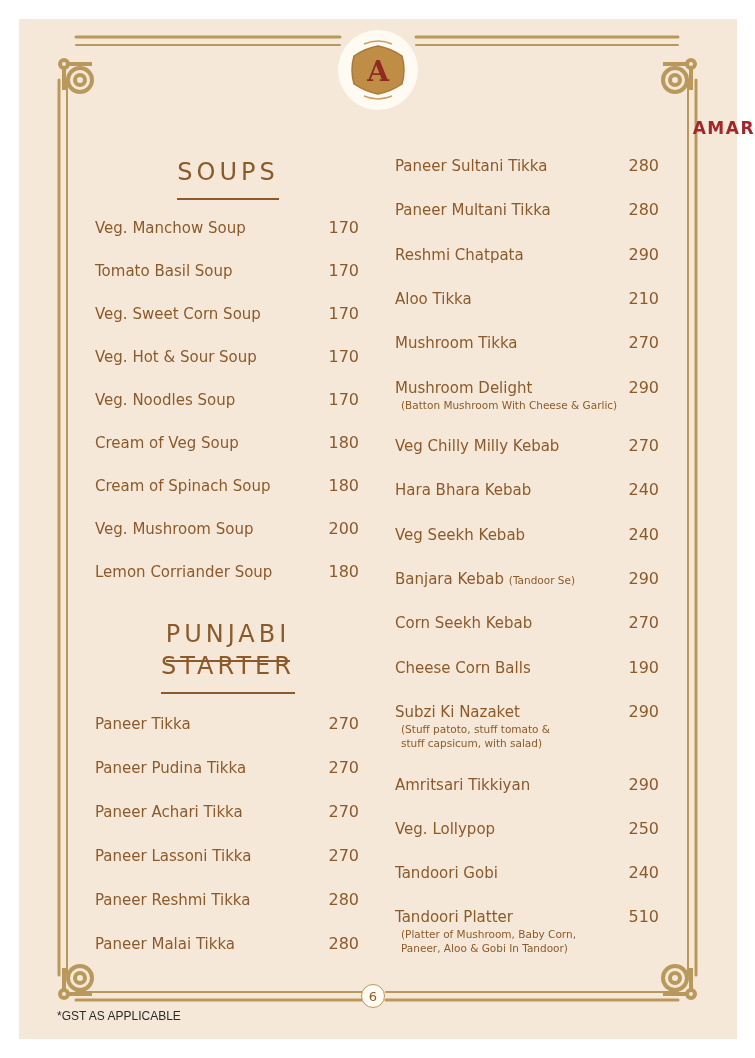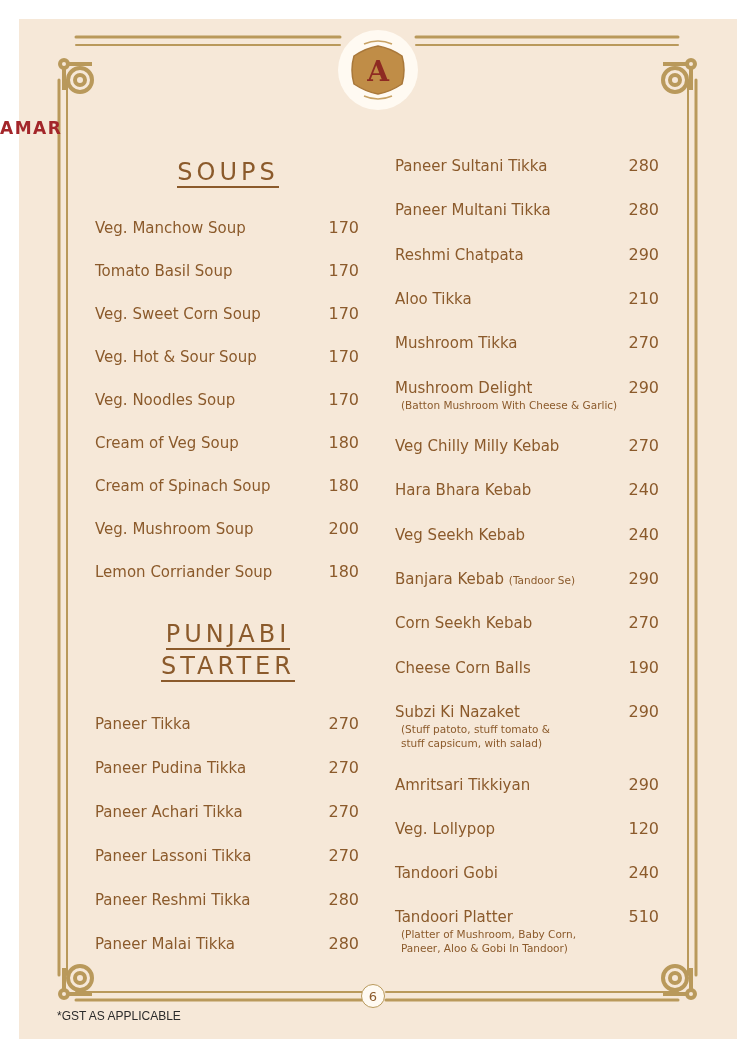--- a/index.html
+++ b/index.html
@@ -1,26 +1,26 @@
 <!DOCTYPE html>
 <html><head>
 <meta charset="utf-8">
 <style>
   html, body { margin:0; padding:0; }
   body { width:755px; height:1058px; background:#ffffff; position:relative; overflow:hidden;
          font-family:"DejaVu Sans", sans-serif; }
   .page { position:absolute; left:19px; top:19px; width:718px; height:1020px; background:#f6e8d8; }
   .frame-svg { position:absolute; left:0; top:0; }
   .logo-wrap { position:absolute; left:336px; top:30px; width:84px; height:80px; }
-  .brand { position:absolute; left:0; width:755px; top:118px; text-align:left;
+  .brand { position:absolute; left:0; width:755px; top:118px; text-align:right;
            font-family:"DejaVu Sans", sans-serif; font-weight:bold; color:#a3262a;
            font-size:17px; letter-spacing:1.5px; }
   .section-title { position:absolute; text-align:center; color:#8b5a2b;
            font-family:"DejaVu Sans", sans-serif; font-size:24px; letter-spacing:4px; }
-  .section-title span { display:inline-block; border-bottom:2px solid #8b5a2b; padding-bottom:0px; line-height:28px; }
+  .section-title span { display:inline-block; border-bottom:2px solid #8b5a2b; padding-bottom:12px; line-height:28px; }
   .item { position:absolute; color:#8b5a2b; font-family:"DejaVu Sans", sans-serif; }
   .item .name { font-size:15px; position:absolute; left:0; top:0; white-space:nowrap; }
   .item .name .tag { font-size:10.5px;text-align:right; }
   .item .price { font-size:16px; position:absolute; right:0; top:-1px; white-space:nowrap; }
   .item .desc { font-size:10.5px; position:absolute; left:0; top:19px; line-height:14px; white-space:nowrap;margin-left:6px; }
   .pageno { position:absolute; left:361px; top:984px; width:24px; height:24px; border-radius:50%;
             background:#fffaf2; border:1.5px solid #b9995b; color:#8b5a2b; text-align:center;
             font-size:13px; line-height:24px; box-sizing:border-box; }
   .gst { position:absolute; left:57px; top:1009px; font-size:12px; color:#2b2b2b; font-family:"Liberation Sans", sans-serif; }
 </style>
@@ -214,21 +214,21 @@
   <span class="name">Subzi Ki Nazaket</span>
   <span class="price">290</span>
   <span class="desc"><span>(Stuff patoto, stuff tomato &amp;</span><br><span>stuff capsicum, with salad)</span></span>
 </div>
 <div class="item" style="left:395px;top:776px;width:264px;">
   <span class="name">Amritsari Tikkiyan</span>
   <span class="price">290</span>
 </div>
 <div class="item" style="left:395px;top:820px;width:264px;">
   <span class="name">Veg. Lollypop</span>
-  <span class="price">120</span>
+  <span class="price">250</span>
 </div>
 <div class="item" style="left:395px;top:864px;width:264px;">
   <span class="name">Tandoori Gobi</span>
   <span class="price">240</span>
 </div>
 <div class="item" style="left:395px;top:908px;width:264px;">
   <span class="name">Tandoori Platter</span>
   <span class="price">510</span>
   <span class="desc"><span>(Platter of Mushroom, Baby Corn,</span><br><span>Paneer, Aloo &amp; Gobi In Tandoor)</span></span>
 </div>

